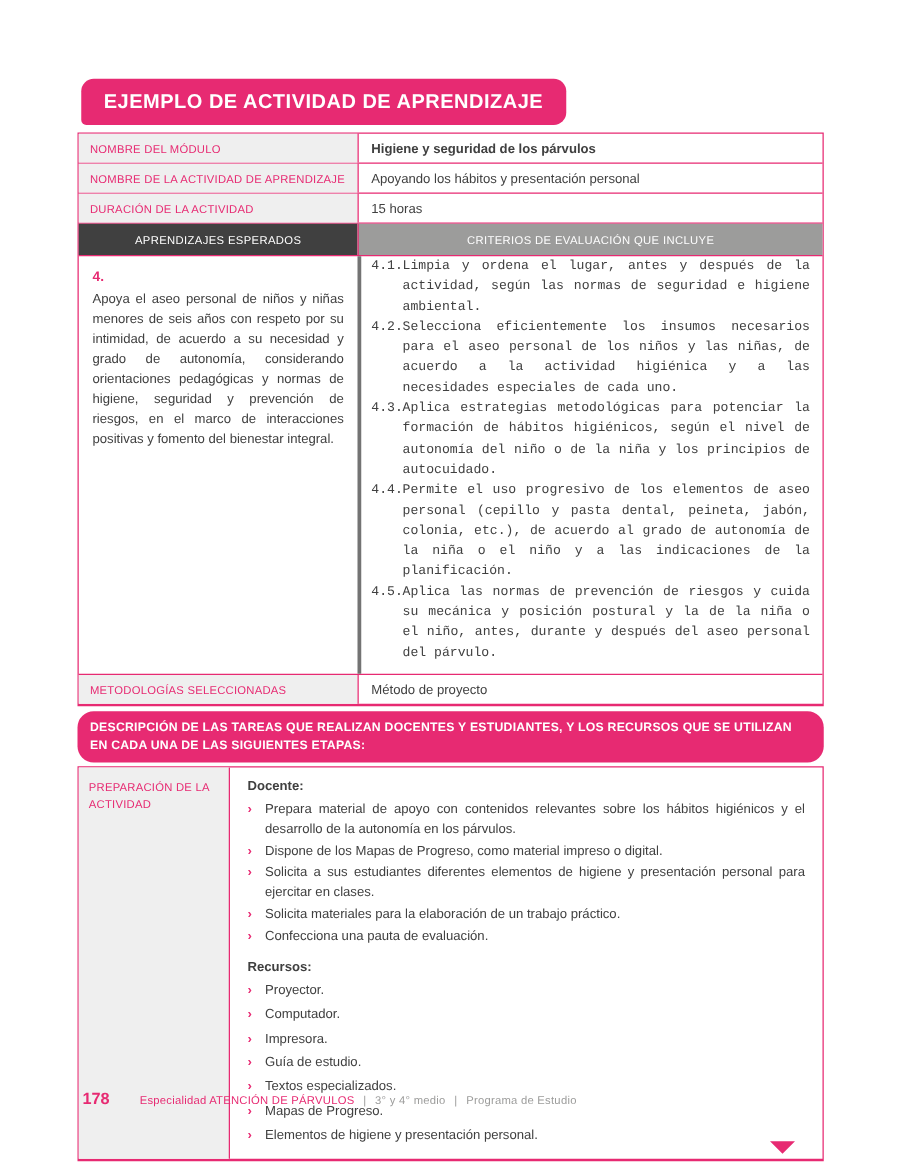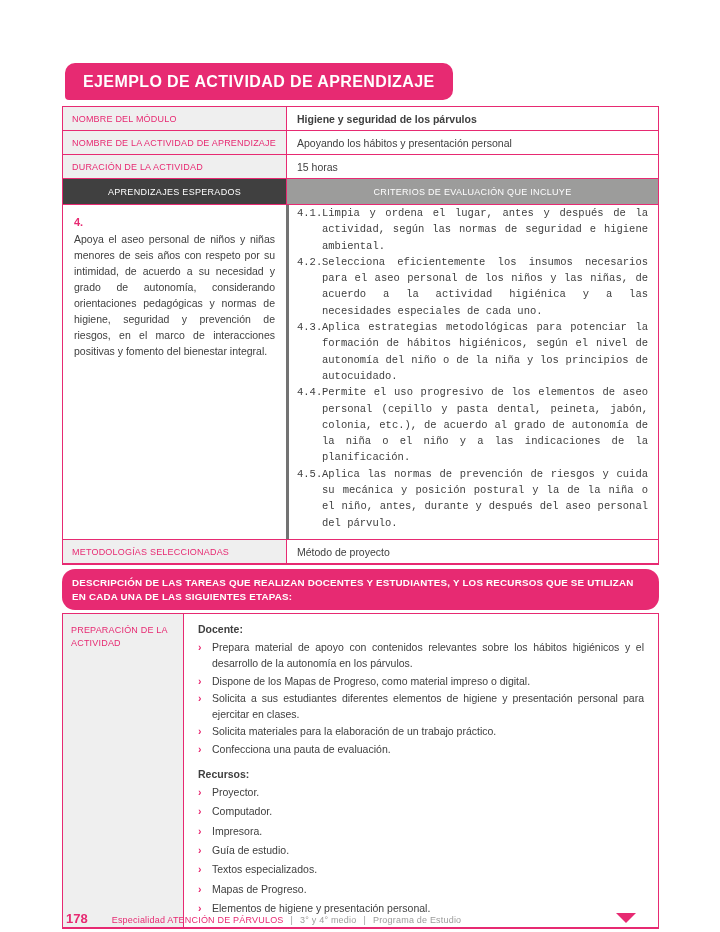--- a/index.html
+++ b/index.html
@@ -122,21 +122,21 @@
     border-top:10px solid #E72A72;
   }
 
   
   .footer {
     position:absolute;
     left:66px; top:871px;
     display:flex;
     align-items:baseline;
   }
-  .page-num { color:#E72A72; font-weight:bold; font-size:13px; margin-right:24px;margin-top:40px; }
+  .page-num { color:#E72A72; font-weight:bold; font-size:13px; margin-right:24px; }
   .footer-meta { font-size:9px; letter-spacing:.2px; display:flex; align-items:baseline; }
   .footer-meta .specialty { color:#E72A72; }
   .footer-meta .sep { color:#9C9C9B; margin:0 7px; }
   .footer-meta .gray { color:#9C9C9B; }
 </style>
 </head>
 <body>
 
 <div class="doc">
 

